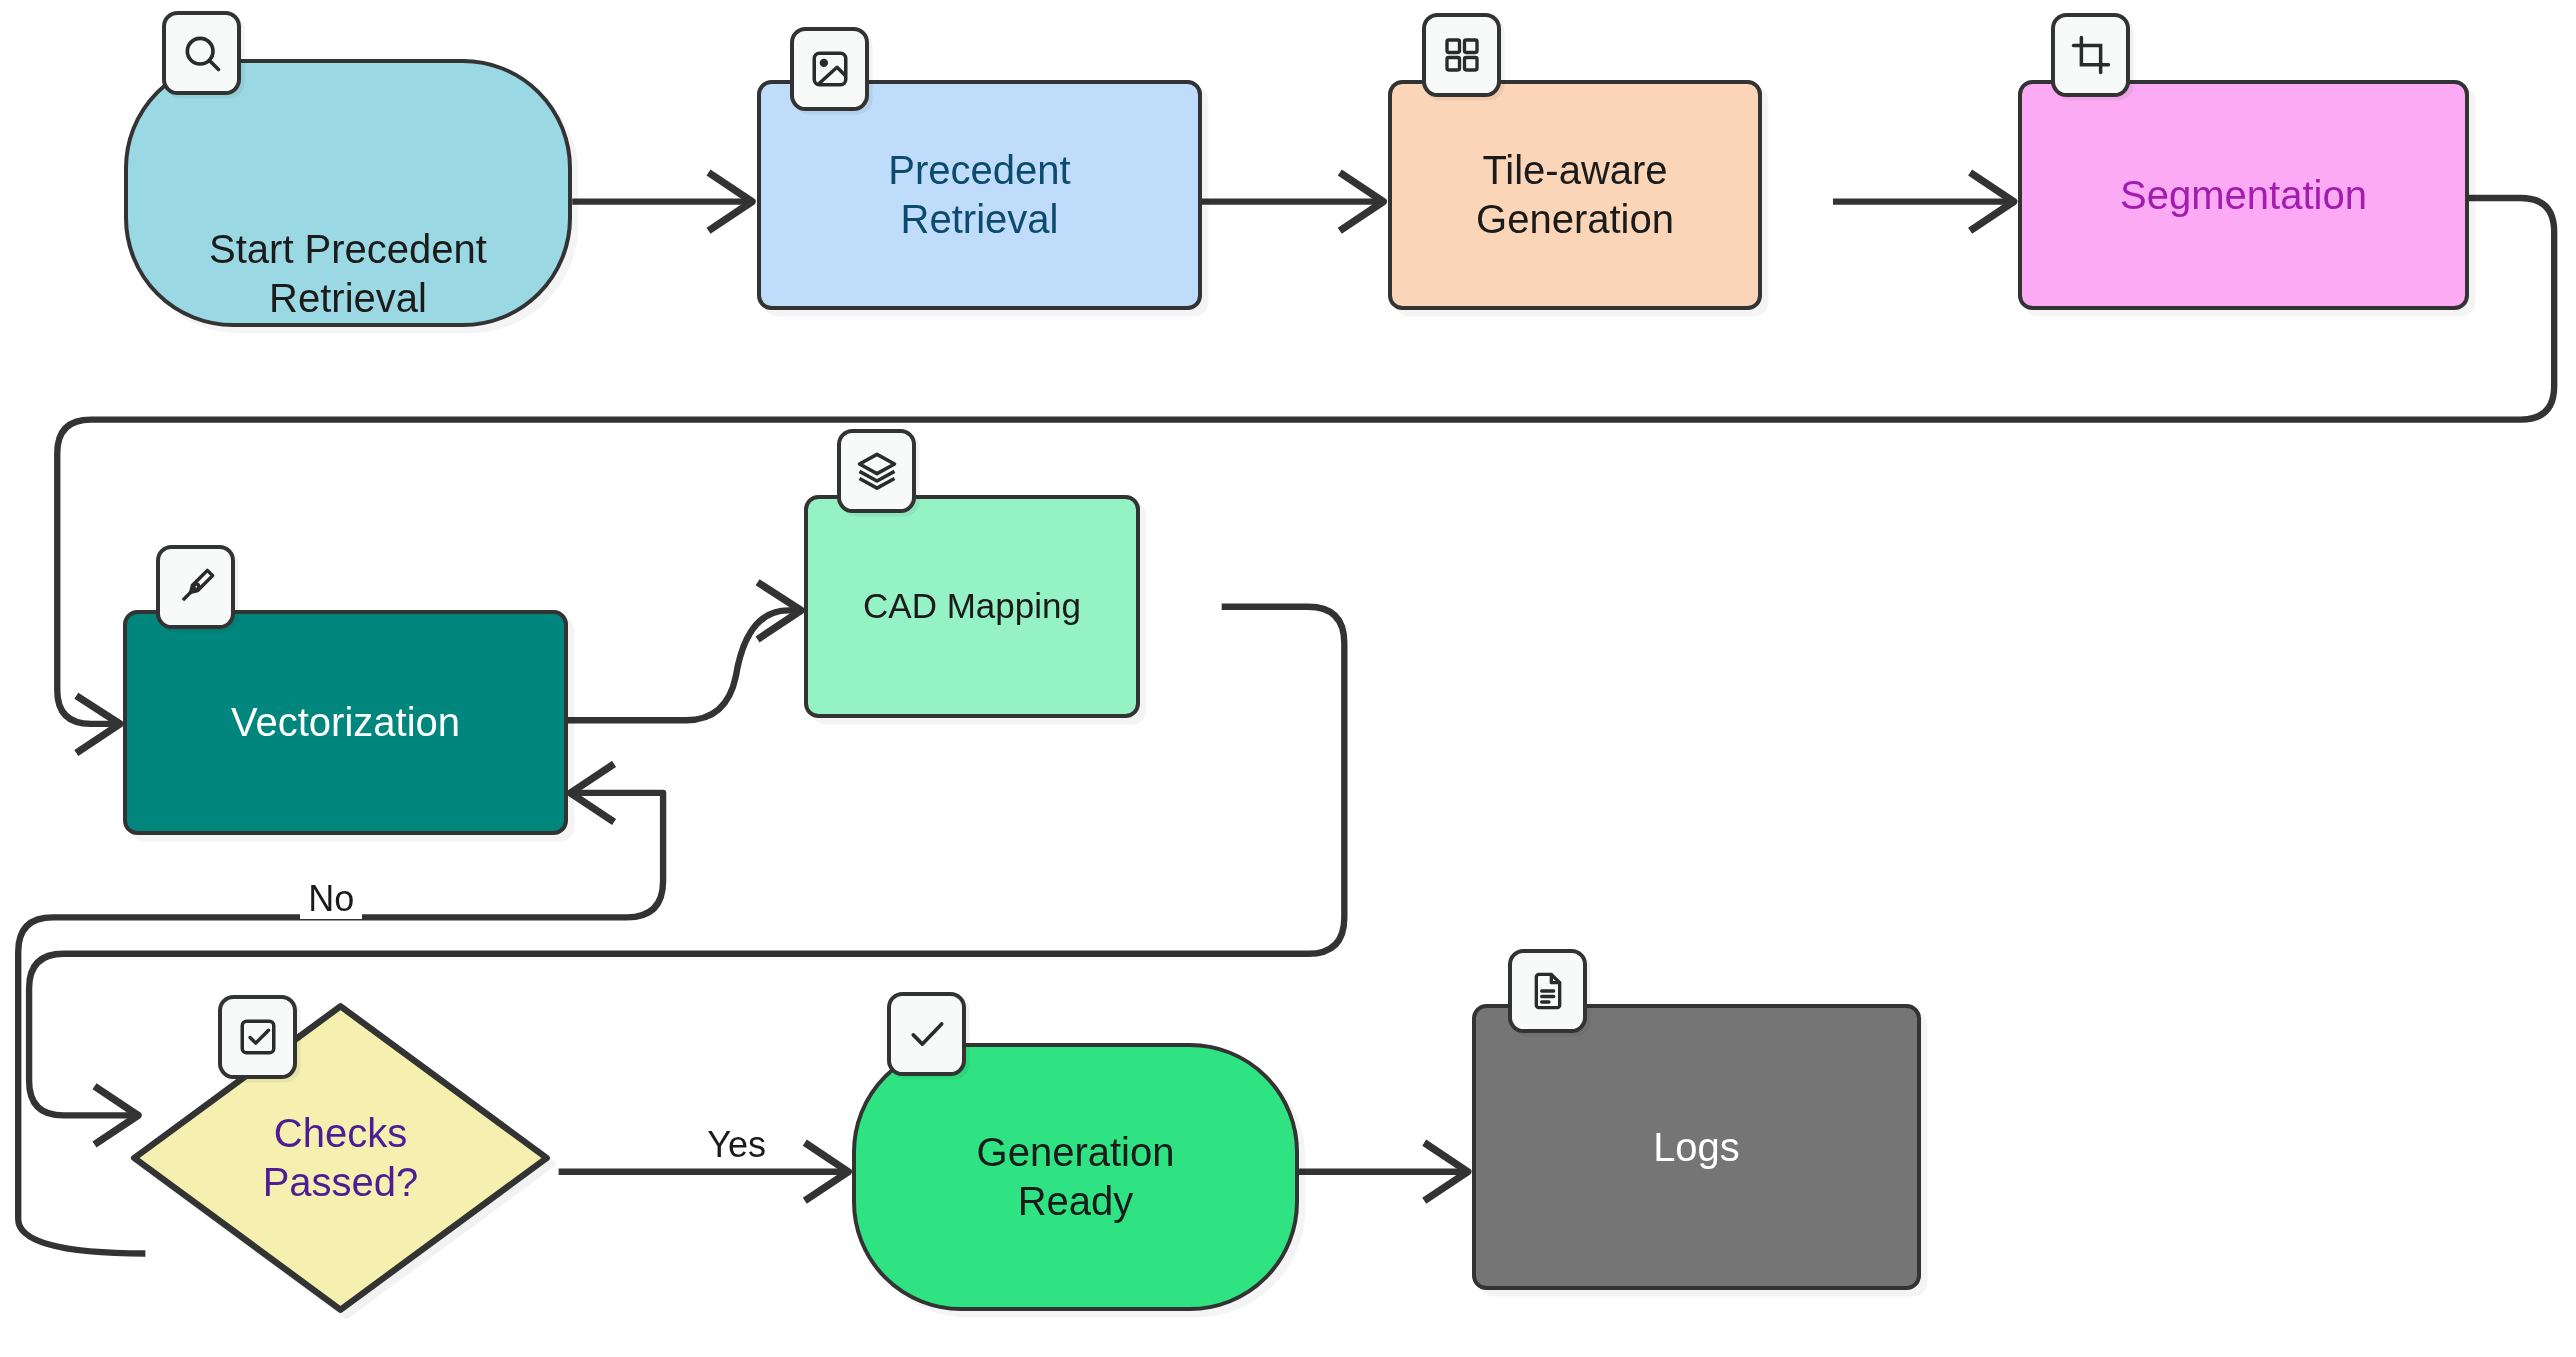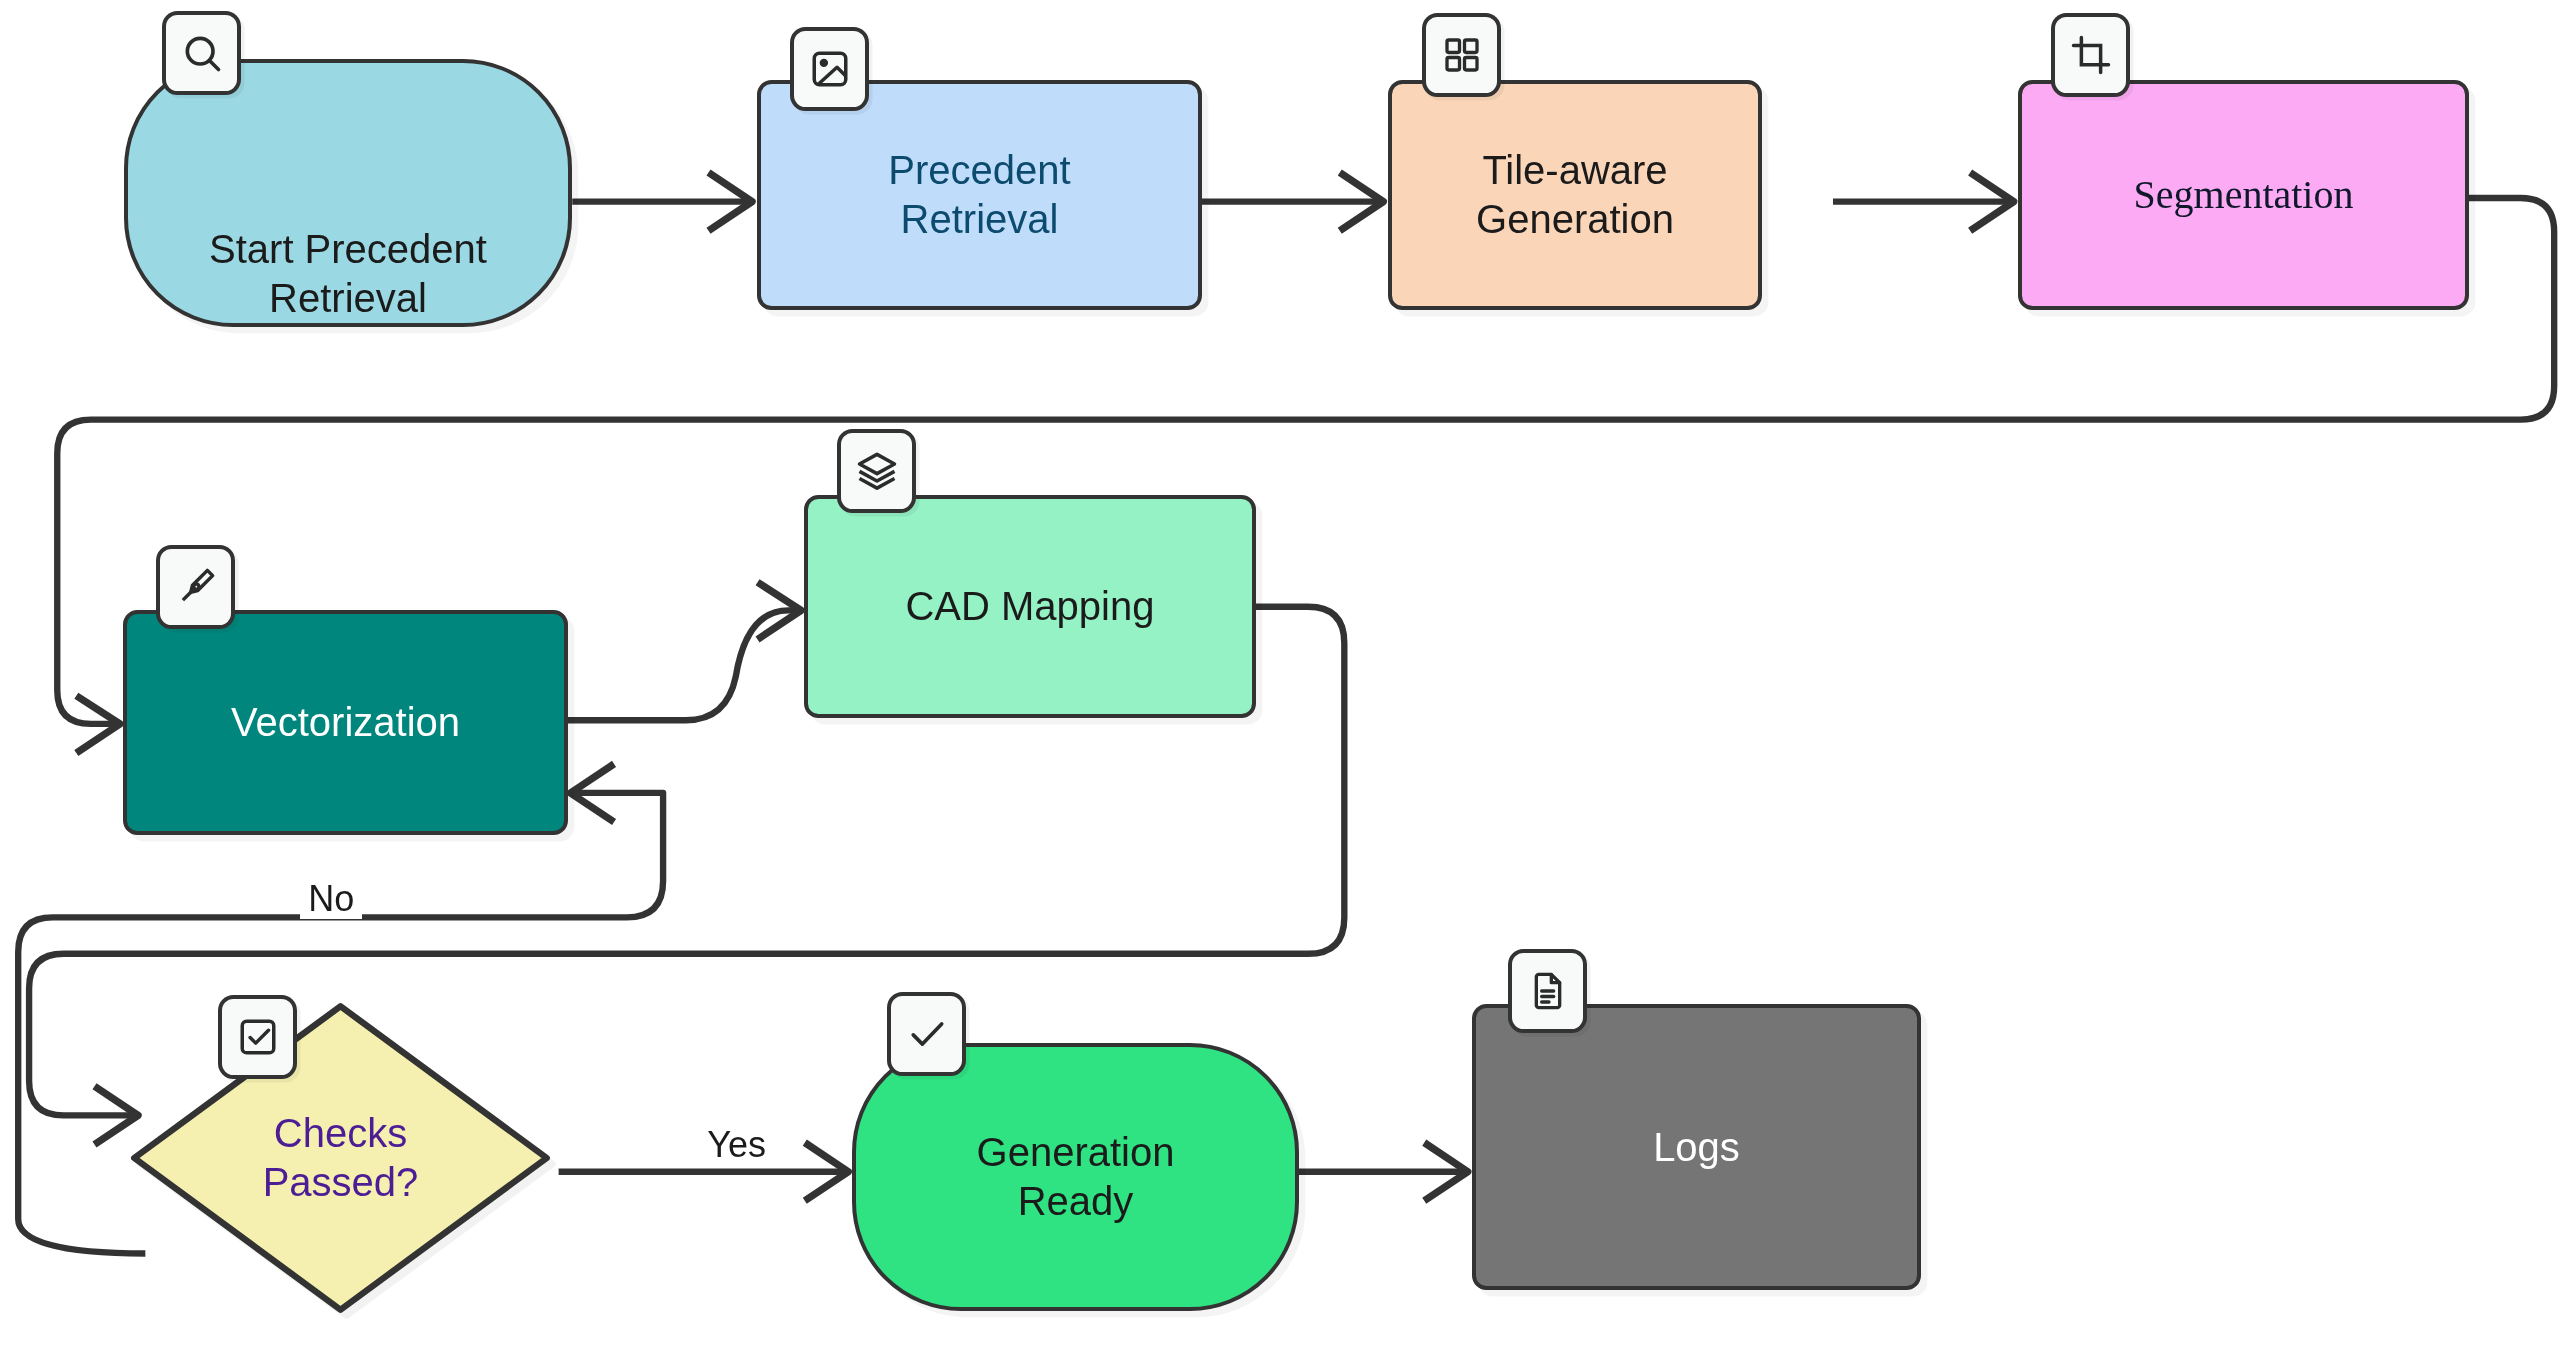--- a/index.html
+++ b/index.html
@@ -89,42 +89,42 @@
   </div>
   <div class="badge" style="left:1422px;top:12.7px;">
     <svg width="40" height="40" viewBox="0 0 24 24" fill="none" stroke="#2b2b2b" stroke-width="2">
       <rect x="3" y="3" width="7.5" height="7.5" rx="1"></rect>
         <rect x="13.5" y="3" width="7.5" height="7.5" rx="1"></rect>
       <rect x="3" y="13.5" width="7.5" height="7.5" rx="1"></rect>
         <rect x="13.5" y="13.5" width="7.5" height="7.5" rx="1"></rect>
     </svg>
   </div>
 
-  <div class="node n-rect" style="left:2018px;top:80px;width:451px;height:230px;background:#fcaaf4;color:#0f172a;font-size:40px;font-family:Liberation Serif, serif;">
+  <div class="node n-rect" style="left:2018px;top:80px;width:451px;height:230px;background:#fcaaf4;color:#a21caf;font-size:40px;">
     <span class="lbl">Segmentation</span>
   </div>
   <div class="badge" style="left:2051px;top:12.7px;">
     <svg width="42" height="42" viewBox="0 0 24 24" fill="none" stroke="#2b2b2b" stroke-width="2" stroke-linecap="round">
       <path d="M6.5 2v15.5H22"></path>
         <path d="M2 6.5h15.5V22"></path>
     </svg>
   </div>
 
   <div class="node n-rect" style="left:123px;top:610px;width:445px;height:225px;background:#00867d;color:#ffffff;font-size:40px;">
     <span class="lbl">Vectorization</span>
   </div>
   <div class="badge" style="left:156px;top:545px;">
     <svg width="42" height="42" viewBox="0 0 24 24" fill="none" stroke="#2b2b2b" stroke-width="2" stroke-linejoin="round">
       <path d="M18.5 2.5l3 3L13 14l-4 1 1-4z"></path>
         <path d="M9 15l-4.5 4.5"></path>
         <circle cx="12.2" cy="11.8" r="1.5"></circle>
     </svg>
   </div>
 
-  <div class="node n-rect" style="left:804px;top:495px;width:452px;height:223px;background:#94f2c4;color:#1b1b1b;font-size:40px;">
+  <div class="node n-rect" style="left:804px;top:495px;width:336px;height:223px;background:#94f2c4;color:#1b1b1b;font-size:35px;">
     <span class="lbl">CAD Mapping</span>
   </div>
   <div class="badge" style="left:837px;top:429px;">
     <svg width="42" height="42" viewBox="0 0 24 24" fill="none" stroke="#2b2b2b" stroke-width="2" stroke-linejoin="round">
       <path d="M12 2.5L22 8l-10 5.5L2 8z"></path>
         <path d="M2 12.2l10 5.5 10-5.5"></path>
         <path d="M2 16.3l10 5.5 10-5.5"></path>
     </svg>
   </div>
 

